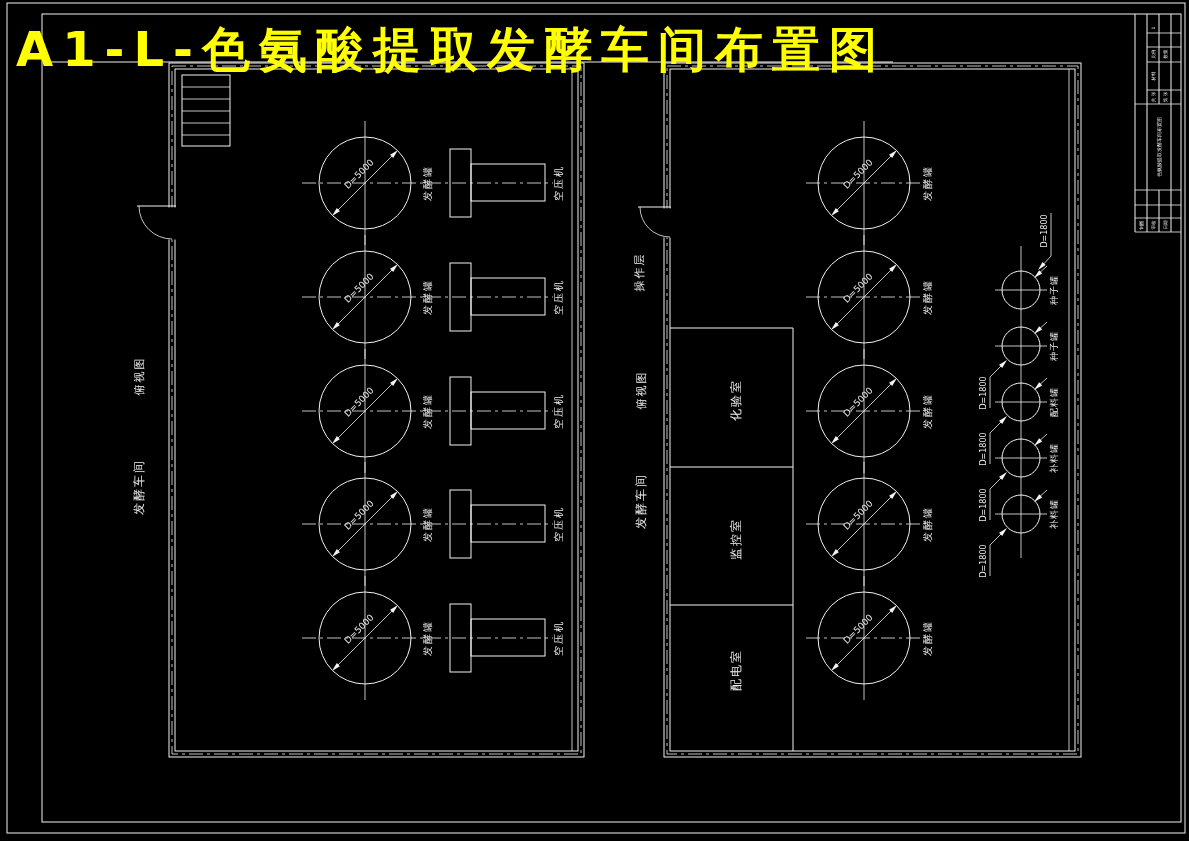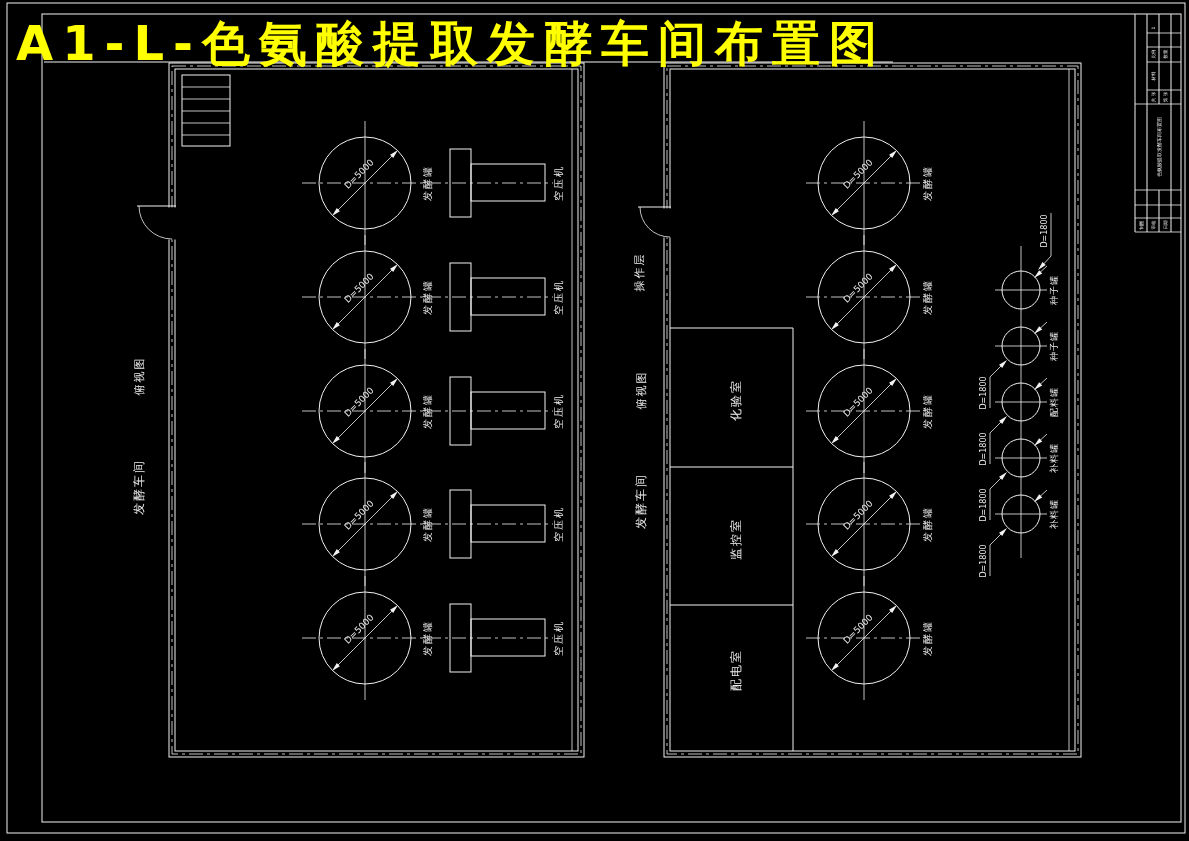--- a/index.html
+++ b/index.html
@@ -2,21 +2,21 @@
 <html><head>
 <meta charset="utf-8">
 <style>
   html,body{margin:0;padding:0;background:#000;}
   .canvas{position:relative;width:1189px;height:841px;background:#000;overflow:hidden;
           font-family:"DejaVu Sans",sans-serif;}
   svg{position:absolute;left:0;top:0;}
   .ln{stroke:#f2f2f2;stroke-width:1;fill:none;}
   .thin{stroke-width:0.8;}
   .axis{stroke-width:0.8;stroke-dasharray:14 4 3 4;}
-  .title{position:absolute;left:16px;top:12px;color:#ffff00;font-size:48px;font-weight:bold;
+  .title{position:absolute;left:16px;top:18px;color:#ffff00;font-size:48px;font-weight:bold;
          letter-spacing:9px;white-space:nowrap;}
   .vt{position:absolute;transform:translate(-50%,-50%) rotate(-90deg);color:#ededed;
       white-space:nowrap;letter-spacing:2px;}
   .f10{font-size:10px;}
   .f11{font-size:11px;}
   .f12{font-size:12px;}
   .f9{font-size:9px;letter-spacing:1px;}
   .dt{position:absolute;transform:translate(-50%,-50%) rotate(-45deg);color:#ededed;
       font-size:9px;white-space:nowrap;}
   .d18{position:absolute;transform:translate(-50%,-50%) rotate(-90deg);color:#ededed;

